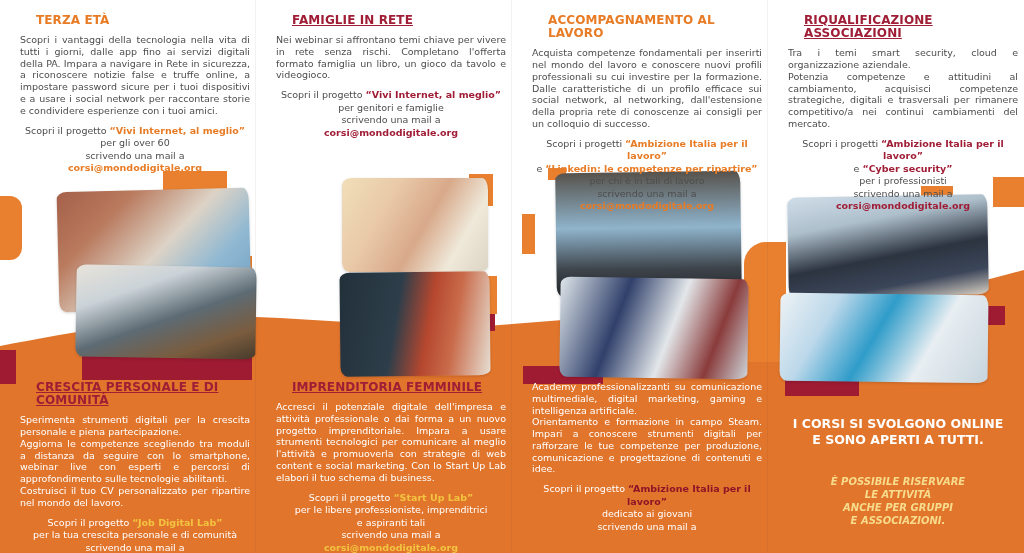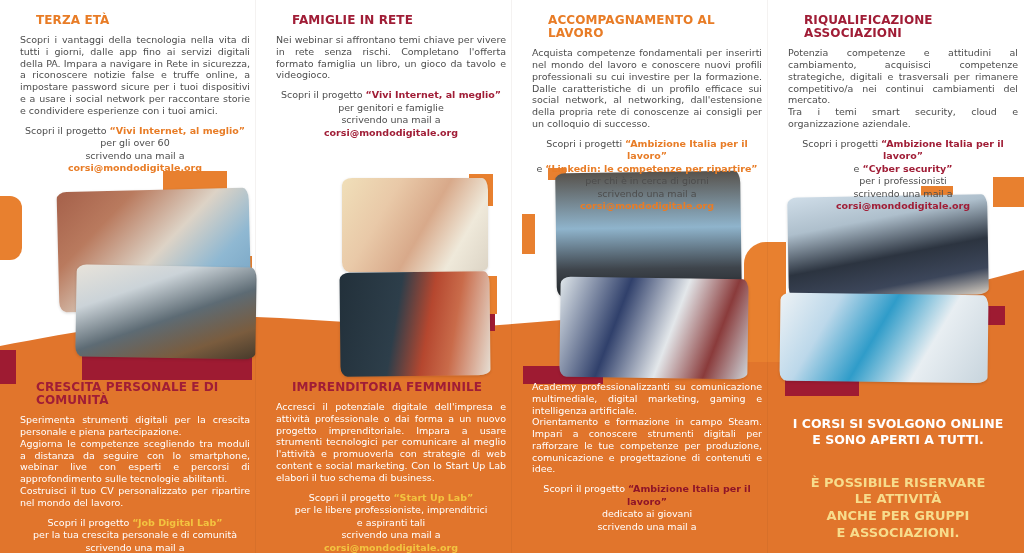--- a/index.html
+++ b/index.html
@@ -22,33 +22,33 @@
   .ph-teens    { background:linear-gradient(110deg,#dfe6ea 0%,#30406b 32%,#e3e7ea 58%,#8a3b3b 80%,#cdd5da 100%); transform:rotate(0.8deg); }
   .ph-meeting  { background:linear-gradient(170deg,#cfdde8 0%,#aebfcc 28%,#2c3440 58%,#3c465a 80%,#d8cfc2 100%); transform:rotate(-1deg); }
   .ph-office   { background:linear-gradient(120deg,#eef2f5 0%,#bcd8ea 24%,#2f9cc9 46%,#e8eef2 70%,#c7d4dd 100%); transform:rotate(0.7deg); }
 
   .panel { position:absolute; width:230px; z-index:4; }
   .top-panel { top:14px; }
   .bottom-panel { top:381px; }
   .c1 { left:20px; } .c2 { left:276px; } .c3 { left:532px; } .c4 { left:788px; }
 
   .title { margin:0 0 7px 16px; font-size:12px; font-weight:700; letter-spacing:0.1px; line-height:1.1; }
-  .t-orange { color:#E87C26; } .t-maroon { color:#A01D36; }
+  .t-orange { color:#E87C26; } .t-maroon { color:#A01D36;text-decoration:underline; }
   .body-text { margin:0; font-size:9.5px; line-height:1.24; color:#4D4D4D; text-align:justify; }
   .on-orange .body-text { color:#ffffff; }
   .cta { margin-top:8px; text-align:center; font-size:9.5px; line-height:1.32; color:#4D4D4D; }
   .on-orange .cta { color:#ffffff; }
   .hl-o { color:#E87C26; font-weight:700; }
   .hl-m { color:#A01D36; font-weight:700; }
   .on-orange .hl-m { color:#8E1428; }
   .hl-y { color:#F3C440; font-weight:700; }
 
   .closing { position:absolute; left:790px; top:416px; width:216px; z-index:4; text-align:center; font-weight:700; }
   .closing .b1 { color:#ffffff; font-size:12.5px; line-height:1.3; }
-  .closing .b2 { color:#F7DC8C; font-size:13px; line-height:1.3; margin-top:26px; }
+  .closing .b2 { color:#F7DC8C; font-size:10px; line-height:1.3; margin-top:26px;font-style:italic; }
 </style>
 </head>
 <body>
 
 <div class="sheet">
 
   <svg class="bg-svg" width="1024" height="553" viewBox="0 0 1024 553">
     <path d="M0,346 C80,330 180,314 256,317 C340,320 430,331 512,324 C600,317 690,308 768,311 C860,314 950,290 1024,270 L1024,553 L0,553 Z" fill="#E1752C"></path>
   </svg>
 
@@ -103,29 +103,29 @@
       <div><span>scrivendo una mail a </span><span class="hl-m">corsi@mondodigitale.org</span></div>
     </div>
   </section>
 
   <section class="panel top-panel c3">
     <h2 class="title t-orange">ACCOMPAGNAMENTO AL LAVORO</h2>
     <p class="body-text">Acquista competenze fondamentali per inserirti nel mondo del lavoro e conoscere nuovi profili professionali su cui investire per la formazione. Dalle caratteristiche di un profilo efficace sui social network, al networking, dall'estensione della propria rete di conoscenze ai consigli per un colloquio di successo.</p>
     <div class="cta">
       <div><span>Scopri i progetti </span><span class="hl-o">“Ambizione Italia per il lavoro”</span></div>
       <div><span>e </span><span class="hl-o">“Linkedin: le competenze per ripartire”</span></div>
-      <div>per chi è in cerca di giorni</div>
+      <div>per chi è in tali di lavoro</div>
       <div><span>scrivendo una mail a </span><span class="hl-o">corsi@mondodigitale.org</span></div>
     </div>
   </section>
 
   <section class="panel top-panel c4">
     <h2 class="title t-maroon">RIQUALIFICAZIONE ASSOCIAZIONI</h2>
+    <p class="body-text">Tra i temi smart security, cloud e organizzazione aziendale.</p>
     <p class="body-text">Potenzia competenze e attitudini al cambiamento, acquisisci competenze strategiche, digitali e trasversali per rimanere competitivo/a nei continui cambiamenti del mercato.</p>
-    <p class="body-text">Tra i temi smart security, cloud e organizzazione aziendale.</p>
     <div class="cta">
       <div><span>Scopri i progetti </span><span class="hl-m">“Ambizione Italia per il lavoro”</span></div>
       <div><span>e </span><span class="hl-m">“Cyber security”</span></div>
       <div>per i professionisti</div>
       <div><span>scrivendo una mail a </span><span class="hl-m">corsi@mondodigitale.org</span></div>
     </div>
   </section>
 
   <section class="panel bottom-panel on-orange c1">
     <h2 class="title t-maroon">CRESCITA PERSONALE E DI COMUNITÀ</h2>

